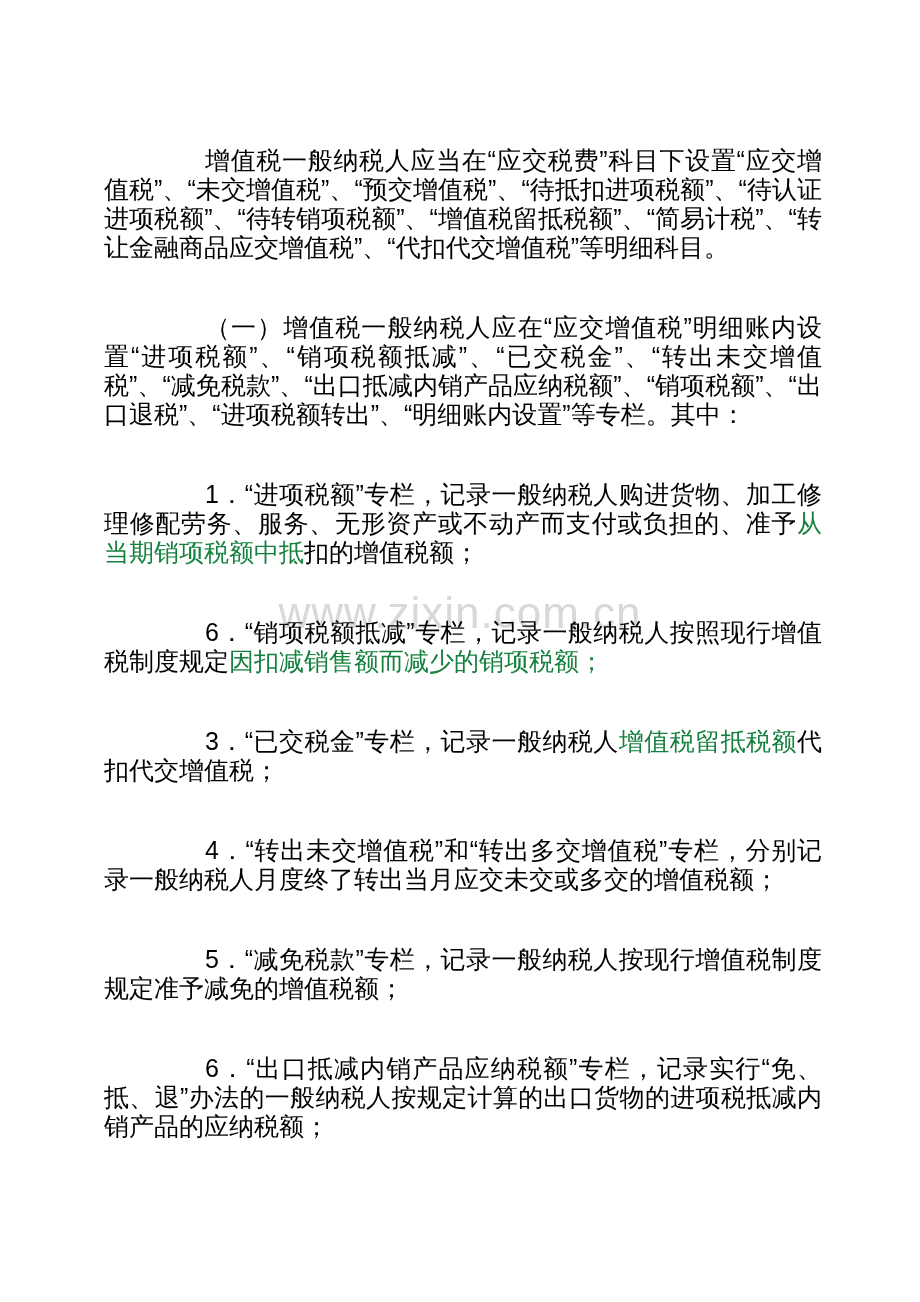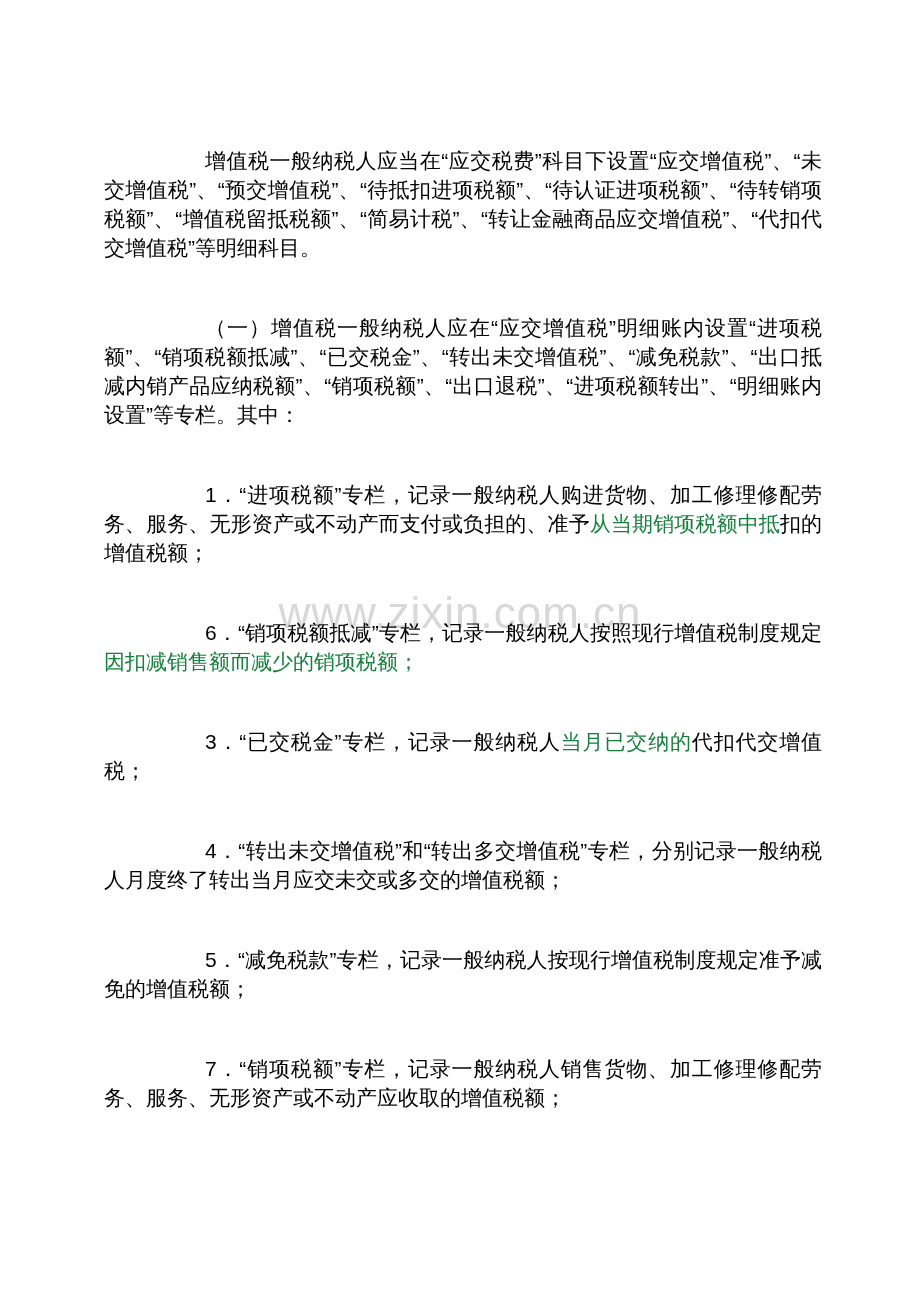--- a/index.html
+++ b/index.html
@@ -26,21 +26,21 @@
     color: #d8d8d8;
     letter-spacing: 1px;
     white-space: nowrap;
     z-index: 0;
     user-select: none;
   }
   .content {
     position: relative;
     z-index: 1;
     padding: 146px 98px 0 104px;
-    font-size: 21px;
+    font-size: 25px;
     line-height: 29px;
     color: #000000;
     text-align: justify;
   }
   .para {
     margin: 0 0 51px 0;
     text-indent: 101px;
   }
   .para:last-child {
     margin-bottom: 0;
@@ -52,18 +52,18 @@
 </head>
 <body>
 
 <div class="page">
   <div class="watermark">www.zixin.com.cn</div>
   <div class="content">
       <p class="para"><span>增值税一般纳税人应当在“应交税费”科目下设置“应交增值税”、“未交增值税”、“预交增值税”、“待抵扣进项税额”、“待认证进项税额”、“待转销项税额”、“增值税留抵税额”、“简易计税”、“转让金融商品应交增值税”、“代扣代交增值税”等明细科目。</span></p>
       <p class="para"><span>（一）增值税一般纳税人应在“应交增值税”明细账内设置“进项税额”、“销项税额抵减”、“已交税金”、“转出未交增值税”、“减免税款”、“出口抵减内销产品应纳税额”、“销项税额”、“出口退税”、“进项税额转出”、“明细账内设置”等专栏。其中：</span></p>
       <p class="para"><span>1．“进项税额”专栏，记录一般纳税人购进货物、加工修理修配劳务、服务、无形资产或不动产而支付或负担的、准予</span><span class="red">从当期销项税额中抵</span><span>扣的增值税额；</span></p>
       <p class="para"><span>6．“销项税额抵减”专栏，记录一般纳税人按照现行增值税制度规定</span><span class="red">因扣减销售额而减少的销项税额；</span></p>
-      <p class="para"><span>3．“已交税金”专栏，记录一般纳税人</span><span class="red">当月已交纳的</span><span>代扣代交增值税；</span></p>
+      <p class="para"><span>3．“已交税金”专栏，记录一般纳税人</span><span class="red">增值税留抵税额</span><span>代扣代交增值税；</span></p>
       <p class="para"><span>4．“转出未交增值税”和“转出多交增值税”专栏，分别记录一般纳税人月度终了转出当月应交未交或多交的增值税额；</span></p>
       <p class="para"><span>5．“减免税款”专栏，记录一般纳税人按现行增值税制度规定准予减免的增值税额；</span></p>
-      <p class="para"><span>7．“销项税额”专栏，记录一般纳税人销售货物、加工修理修配劳务、服务、无形资产或不动产应收取的增值税额；</span></p>
+      <p class="para"><span>6．“出口抵减内销产品应纳税额”专栏，记录实行“免、抵、退”办法的一般纳税人按规定计算的出口货物的进项税抵减内销产品的应纳税额；</span></p>
     </div>
 </div>
 
 </body></html>

